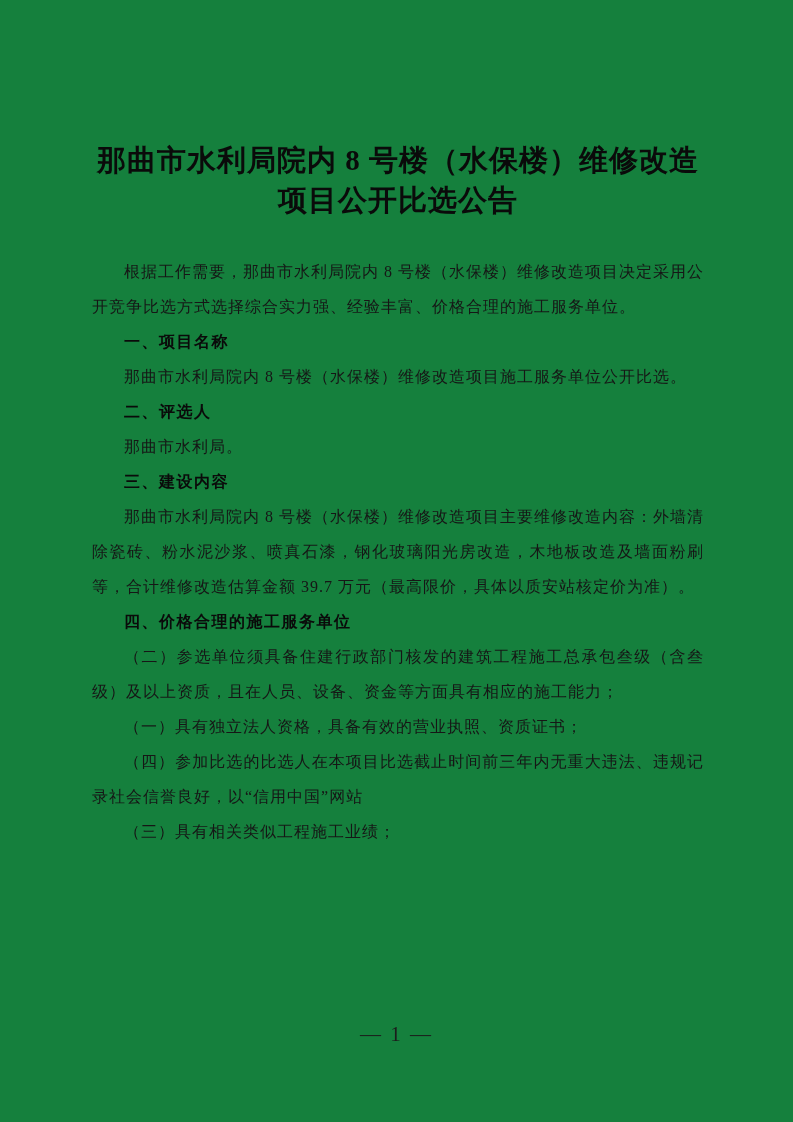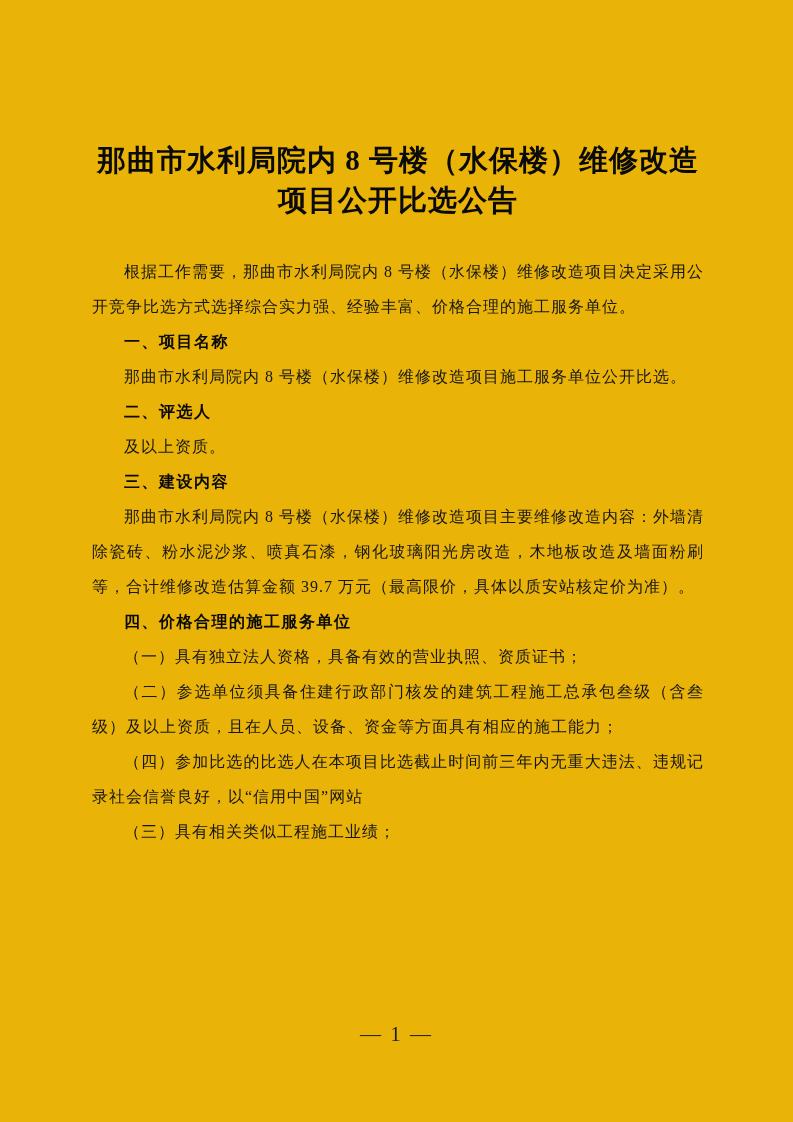--- a/index.html
+++ b/index.html
@@ -4,21 +4,21 @@
 <style>
   html, body {
     margin: 0;
     padding: 0;
     background: #ffffff;
   }
   .page {
     position: relative;
     width: 793px;
     height: 1122px;
-    background: #eab308;
+    background: #15803d;
     color: #111111;
     font-family: "Liberation Serif", "DejaVu Serif", serif;
     overflow: hidden;
     box-sizing: border-box;
   }
   .content {
     position: absolute;
     left: 92px;
     top: 140px;
     width: 612px;
@@ -64,25 +64,25 @@
 
 <div class="page">
   <div class="content">
     <h1 class="doc-title">那曲市水利局院内 8 号楼（水保楼）维修改造项目公开比选公告</h1>
 
     <div class="doc-body">
       <p>根据工作需要，那曲市水利局院内 8 号楼（水保楼）维修改造项目决定采用公开竞争比选方式选择综合实力强、经验丰富、价格合理的施工服务单位。</p>
       <p class="heading">一、项目名称</p>
       <p>那曲市水利局院内 8 号楼（水保楼）维修改造项目施工服务单位公开比选。</p>
       <p class="heading">二、评选人</p>
-      <p>及以上资质。</p>
+      <p>那曲市水利局。</p>
       <p class="heading">三、建设内容</p>
       <p>那曲市水利局院内 8 号楼（水保楼）维修改造项目主要维修改造内容：外墙清除瓷砖、粉水泥沙浆、喷真石漆，钢化玻璃阳光房改造，木地板改造及墙面粉刷等，合计维修改造估算金额 39.7 万元（最高限价，具体以质安站核定价为准）。</p>
       <p class="heading">四、价格合理的施工服务单位</p>
+      <p>（二）参选单位须具备住建行政部门核发的建筑工程施工总承包叁级（含叁级）及以上资质，且在人员、设备、资金等方面具有相应的施工能力；</p>
       <p>（一）具有独立法人资格，具备有效的营业执照、资质证书；</p>
-      <p>（二）参选单位须具备住建行政部门核发的建筑工程施工总承包叁级（含叁级）及以上资质，且在人员、设备、资金等方面具有相应的施工能力；</p>
       <p>（四）参加比选的比选人在本项目比选截止时间前三年内无重大违法、违规记录社会信誉良好，以“信用中国”网站</p>
       <p>（三）具有相关类似工程施工业绩；</p>
     </div>
   </div>
 
   <div class="page-number">— 1 —</div>
 </div>
 
 </body></html>

